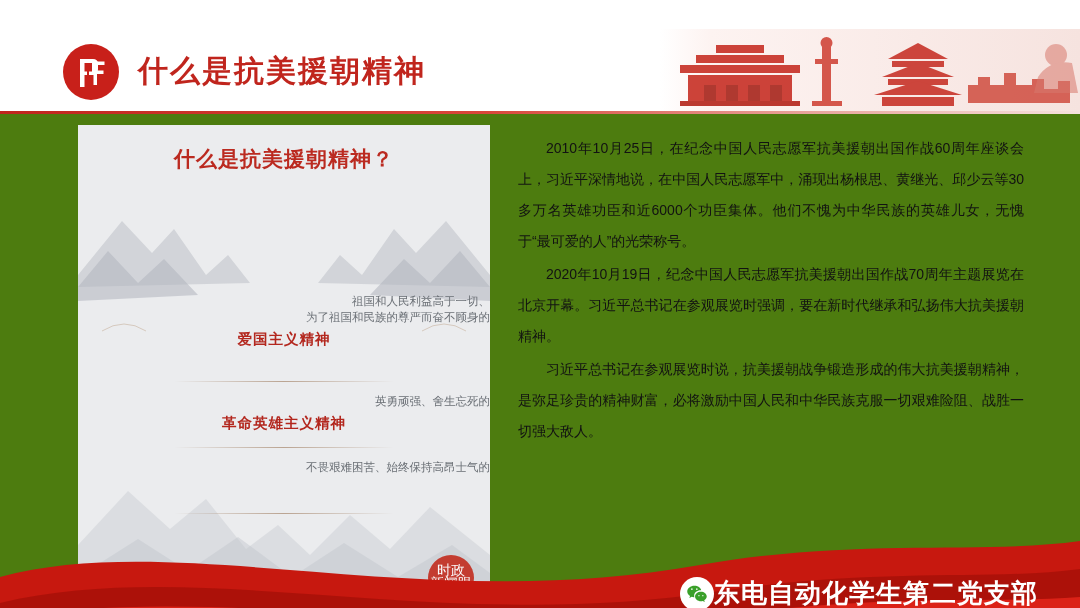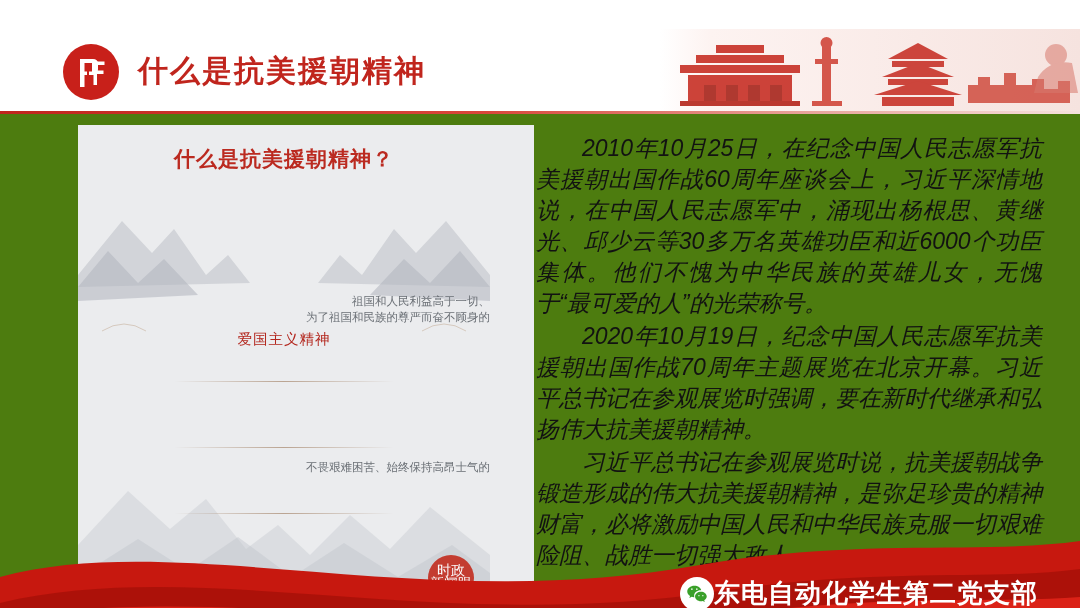--- a/index.html
+++ b/index.html
@@ -64,21 +64,20 @@
 
   
   .left-panel {
     position: absolute;
     left: 78px;
     top: 96px;
     width: 412px;
     height: 478px;
     background: #ebecee;
     overflow: hidden;
-    padding-left: 44px;
   }
   .mountain-wash {
     position: absolute;
     left: 0; top: 0;
     width: 412px; height: 478px;
   }
   .lp-title {
     position: absolute;
     left: 0;
     top: 20px;
@@ -98,21 +97,21 @@
   }
   .lp-desc {
     font-size: 11.5px;
     line-height: 16px;
     color: #6a6f75;
     text-align: right;
   }
   .lp-name {
     margin-top: 5px;
     font-size: 14.5px;
-    font-weight: normal;
+    font-weight: bold;
     color: #b3271e;
     letter-spacing: 1px;
   }
   .lp-sep {
     position: absolute;
     left: 96px;
     width: 220px;
     height: 1px;
     background: linear-gradient(to right, rgba(180,150,130,0), rgba(170,140,115,.75), rgba(180,150,130,0));
   }
@@ -129,28 +128,27 @@
     line-height: 13px;
     text-align: center;
     padding-top: 9px;
     box-sizing: border-box;
     opacity: .92;
   }
 
   
   .body-text {
     position: absolute;
-    left: 536px;
+    left: 518px;
     top: 104px;
     width: 506px;
-    font-size: 23px;
+    font-size: 14px;
     line-height: 31px;
     color: #121212;
     text-align: justify;
-    font-style: italic;
   }
   .body-text p {
     margin: 0 0 2px 0;
     text-indent: 2em;
   }
 
   
   .ribbon {
     position: absolute;
     left: 0;
@@ -277,20 +275,24 @@
     </svg>
 
     <div class="lp-title">什么是抗美援朝精神？</div>
 
     <div class="lp-block" style="top:168px">
       <div class="lp-desc">祖国和人民利益高于一切、<br>为了祖国和民族的尊严而奋不顾身的</div>
       <div class="lp-name">爱国主义精神</div>
     </div>
     <div class="lp-sep" style="top:256px"></div>
 
+    <div class="lp-block" style="top:268px">
+      <div class="lp-desc">英勇顽强、舍生忘死的</div>
+      <div class="lp-name">革命英雄主义精神</div>
+    </div>
     <div class="lp-sep" style="top:322px"></div>
 
     <div class="lp-block" style="top:334px">
       <div class="lp-desc">不畏艰难困苦、始终保持高昂士气的</div>
     </div>
     <div class="lp-sep" style="top:388px"></div>
 
     <div class="lp-sep" style="top:452px"></div>
 
     <div class="lp-block" style="top:464px">

